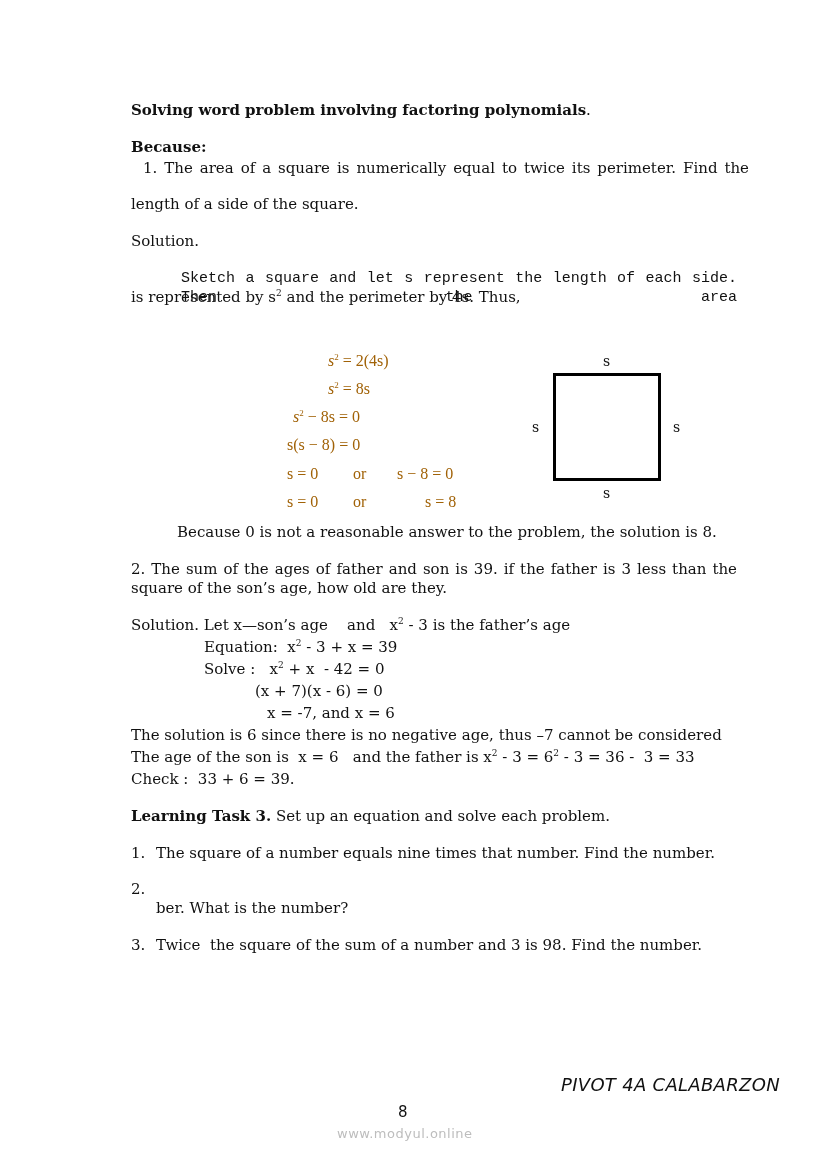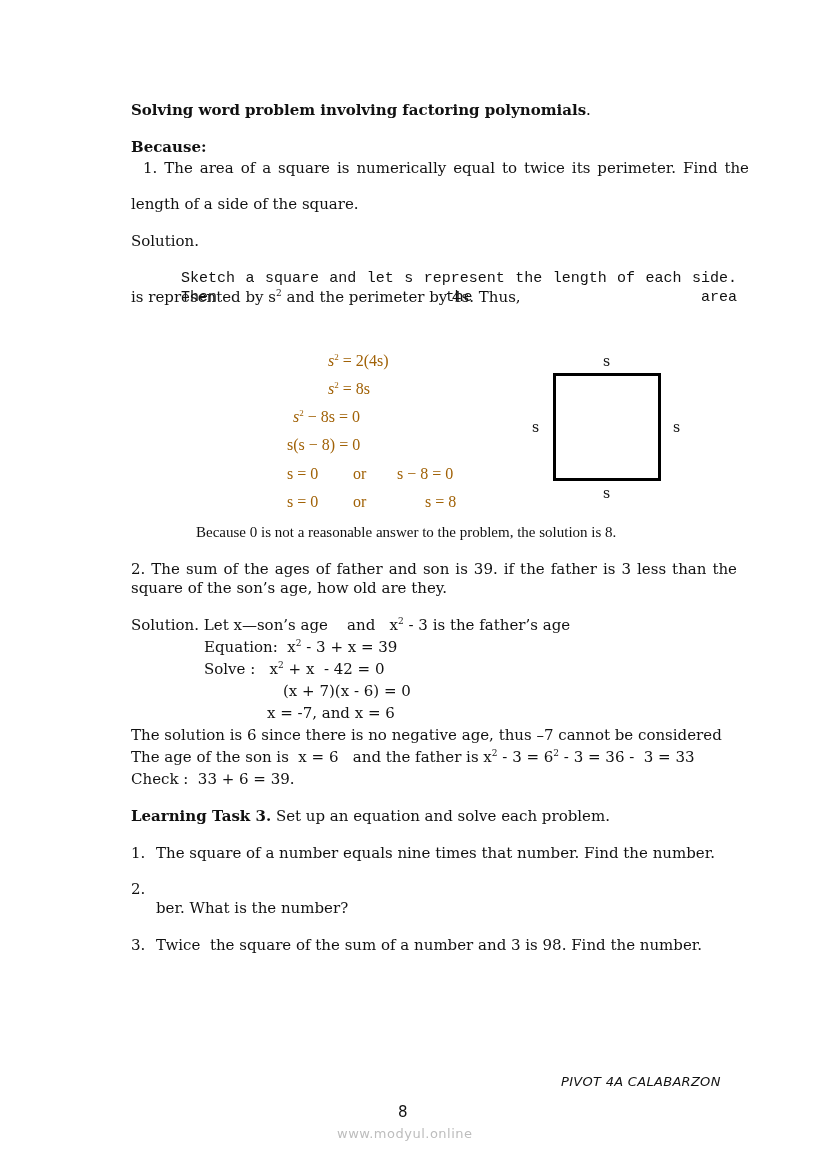--- a/index.html
+++ b/index.html
@@ -8,21 +8,21 @@
   .abs { position: absolute; }
   .txt { font-size: 15px; line-height: 19px; }
   .bold { font-weight: bold; }
   .just { text-align: justify; text-align-last: justify; }
   .math { font-family: "Liberation Serif", serif; font-size: 16px; color: #a16207; }
   .math i { font-style: italic; }
   sup { font-size: 9px; vertical-align: 6px; line-height: 0; }
   .sq { position: absolute; left: 553px; top: 373px; width: 102px; height: 102px;
         border: 3px solid #000; }
   .slabel { font-family: "DejaVu Serif", serif; font-size: 14px; position: absolute; }
-  .footer-brand { font-family: "DejaVu Sans", sans-serif; font-style: italic; font-size: 13px; color: #111; letter-spacing: 0.3px; }
+  .footer-brand { font-family: "DejaVu Sans", sans-serif; font-style: italic; font-size: 18px; color: #111; letter-spacing: 0.3px; }
   .pagenum { font-family: "DejaVu Sans", sans-serif; font-size: 15px; }
   .watermark { font-family: "DejaVu Sans", sans-serif; font-size: 13px; color: #bdbdbd; letter-spacing: 0.5px; }
   .task-item { position: absolute; left: 131px; width: 606px; }
   .task-num { position: absolute; left: 0; top: 0; }
   .task-text { position: absolute; left: 25px; width: 581px; }
 </style>
 </head>
 <body>
 
 <div class="abs txt" style="left:131px; top:101px;">
@@ -57,32 +57,32 @@
 <div class="abs math" style="left:287px; top:493px;">s = 0</div>
 <div class="abs math" style="left:353px; top:493px;">or</div>
 <div class="abs math" style="left:425px; top:493px;">s = 8</div>
 
 <div class="sq"></div>
 <div class="slabel" style="left:603px; top:353px;">s</div>
 <div class="slabel" style="left:532px; top:419px;">s</div>
 <div class="slabel" style="left:673px; top:419px;">s</div>
 <div class="slabel" style="left:603px; top:485px;">s</div>
 
-<div class="abs txt" style="left:196px; top:523px;font-family:Liberation Serif, serif;">Because 0 is not a reasonable answer to the problem, the solution is 8.</div>
+<div class="abs txt" style="left:177px; top:523px;">Because 0 is not a reasonable answer to the problem, the solution is 8.</div>
 
 <div class="abs txt just" style="left:131px; top:560px; width:606px;">2. The sum of the ages of father and son is  39. if the father  is 3 less than the</div>
 <div class="abs txt" style="left:131px; top:579px;">square of the son’s age, how old are they.</div>
 
 <div class="abs txt" style="left:131px; top:616px; white-space:pre;"><span>Solution. Let x—son’s age    and   x</span><sup>2</sup><span> - 3 is the father’s age</span></div>
 
 <div class="abs txt" style="left:204px; top:638px; white-space:pre;"><span>Equation:  x</span><sup>2</sup><span> - 3 + x = 39</span></div>
 
 <div class="abs txt" style="left:204px; top:660px; white-space:pre;"><span>Solve :   x</span><sup>2</sup><span> + x  - 42 = 0</span></div>
 
-<div class="abs txt" style="left:283px; top:682px;">(x + 7)(x - 6) = 0</div>
+<div class="abs txt" style="left:255px; top:682px;">(x + 7)(x - 6) = 0</div>
 <div class="abs txt" style="left:267px; top:704px;">x = -7, and x = 6</div>
 
 <div class="abs txt" style="left:131px; top:726px;">The solution is 6 since there is no negative age, thus –7 cannot be considered</div>
 
 <div class="abs txt" style="left:131px; top:748px; white-space:pre;"><span>The age of the son is  x = 6   and the father is x</span><sup>2</sup><span> - 3 = 6</span><sup>2</sup><span> - 3 = 36 -  3 = 33</span></div>
 
 <div class="abs txt" style="left:131px; top:770px; white-space:pre;">Check :  33 + 6 = 39.</div>
 
 <div class="abs txt" style="left:131px; top:807px;">
   <span class="bold">Learning Task 3.</span><span> Set up an equation and solve each problem.</span>

